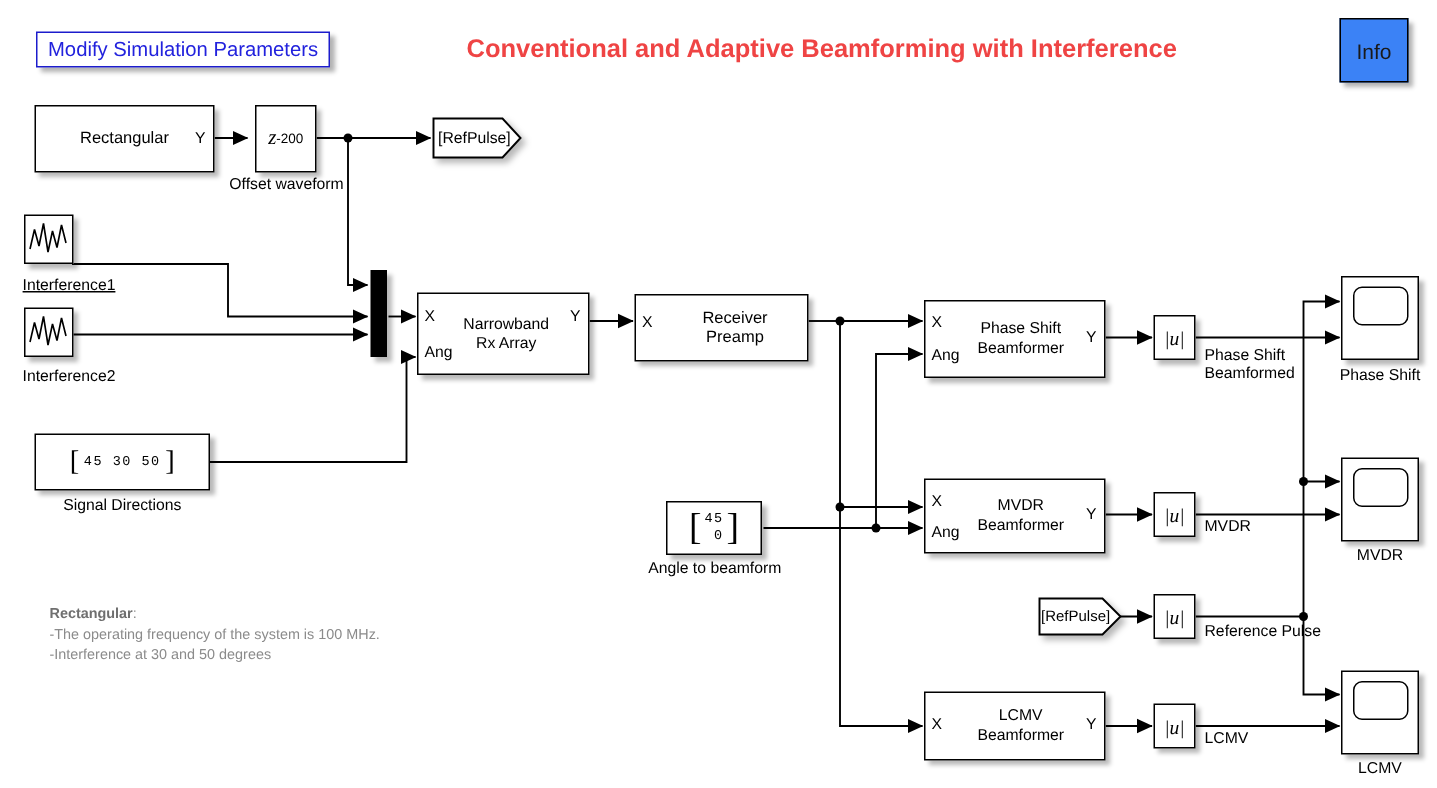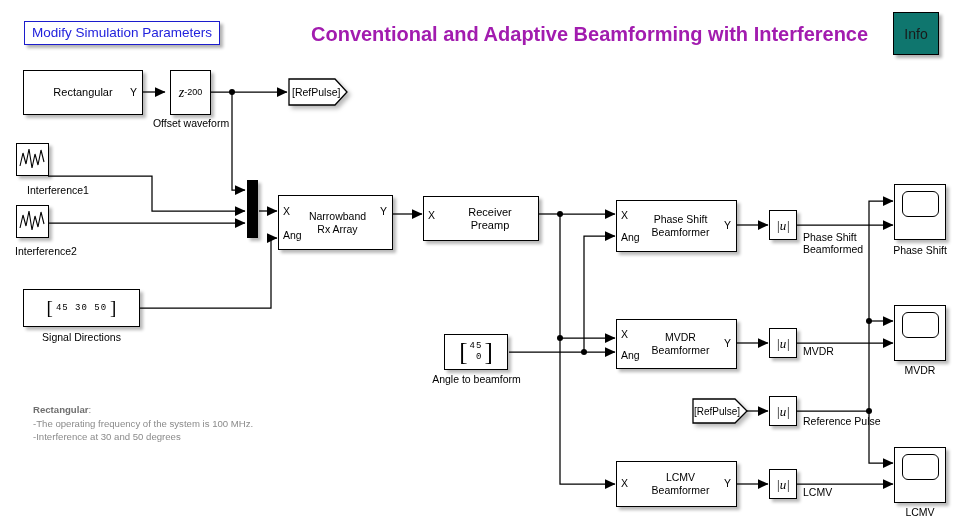--- a/index.html
+++ b/index.html
@@ -52,31 +52,31 @@
     background:#ffffff;
     color:#2222dd;
     font-size:13.5px;
     padding:3px 7px 4px 7px;
     box-shadow:3px 3px 3px rgba(0,0,0,0.30);
     white-space:nowrap;
   }
   .infobtn{
     position:absolute;
     border:1.6px solid #000000;
-    background:#0f766e;
+    background:#3b82f6;
     color:#1a1a1a;
     font-size:14px;
     display:flex;align-items:center;justify-content:center;
     box-shadow:3px 3px 3px rgba(0,0,0,0.30);
   }
   .title{
     position:absolute;
-    font-size:20px;
+    font-size:17px;
     font-weight:bold;
-    color:#a21caf;
+    color:#ef4444;
     white-space:nowrap;
   }
 
   
   .assump{
     position:absolute;
     font-size:9.6px;
     color:#8b8b8b;
     line-height:13.5px;
     white-space:nowrap;
@@ -202,21 +202,21 @@
       <polygon points="1,1 47,1 59,14 47,27 1,27" fill="#fff" stroke="#000" stroke-width="1.3" style="filter:drop-shadow(3px 3px 2px rgba(0,0,0,0.28));"></polygon>
     </svg>
     <div class="tag" style="left:0;top:0;width:56px;height:28px;">[RefPulse]</div>
   </div>
 
   <div class="blk" style="left:16px;top:143px;width:33px;height:33px;">
     <svg width="31" height="31" style="position:absolute;left:0;top:0;">
       <polyline points="3,22 6,9 9,20 12,5 15,24 18,10 21,21 24,6 27,18" fill="none" stroke="#000" stroke-width="1.1"></polyline>
     </svg>
   </div>
-  <div class="blk-label" style="left:20px;top:184px;width:76px;">Interference1</div>
+  <div class="blk-label" style="left:8px;top:184px;width:76px;text-decoration:underline;">Interference1</div>
 
   <div class="blk" style="left:16px;top:205px;width:33px;height:33px;">
     <svg width="31" height="31" style="position:absolute;left:0;top:0;">
       <polyline points="3,22 6,9 9,20 12,5 15,24 18,10 21,21 24,6 27,18" fill="none" stroke="#000" stroke-width="1.1"></polyline>
     </svg>
   </div>
   <div class="blk-label" style="left:8px;top:245px;width:76px;">Interference2</div>
 
   <div class="blk" style="left:23px;top:289px;width:117px;height:38px;">
     <div class="ctr">

